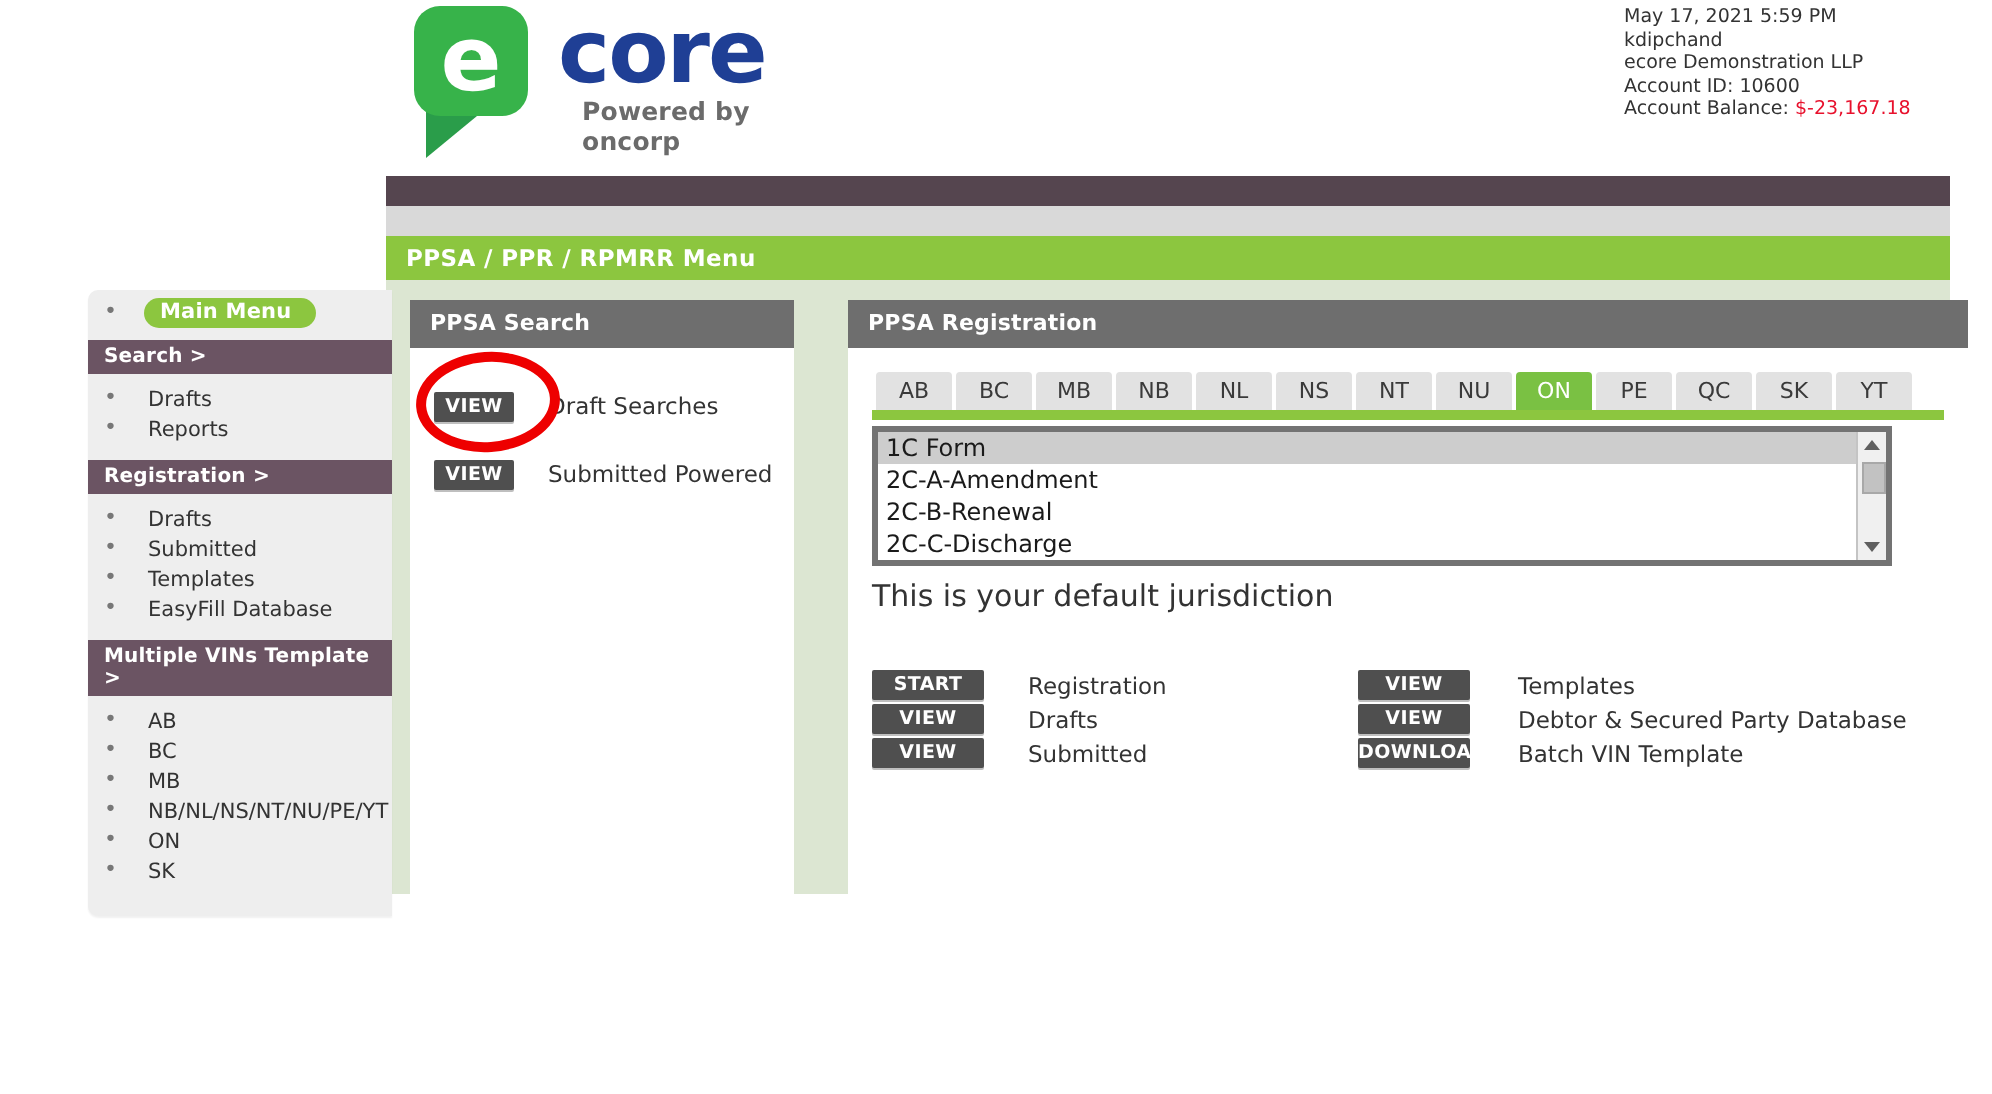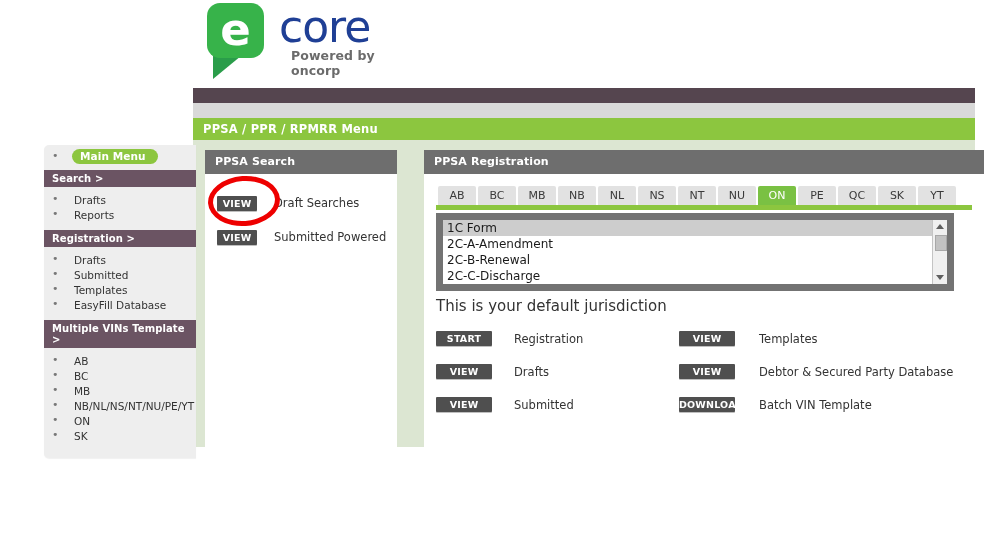--- a/index.html
+++ b/index.html
@@ -50,21 +50,21 @@
     font-size: 45px;
     font-weight: bold;
     line-height: 53px;
     text-align: center;
     font-family: "DejaVu Sans", "Liberation Sans", sans-serif;
   }
   .logo-core {
     position: absolute;
     left: 72px; top: 0px;
     font-size: 44px;
-    font-weight: normal;
+    font-weight: bold;
     color: #1f3f95;
     letter-spacing: -1px;
     line-height: 48px;
   }
   .logo-sub {
     position: absolute;
     left: 84px; top: 45px;
     font-size: 12.5px;
     font-weight: bold;
     color: #6b6b6b;
@@ -241,21 +241,21 @@
     text-align: center;
     margin-right: 2px;
     border-radius: 2px 2px 0 0;
   }
   .tab.active {
     background: #7ac143;
     color: #ffffff;
   }
   .listbox {
     margin-top: 3px;
-    border: 7px solid #737373;
+    border: 3px solid #737373;
     background: #ffffff;
     width: 504px;
     height: 64px;
     position: relative;
     overflow: hidden;
   }
   .lb-options { padding: 0; }
   .lb-opt {
     font-size: 12px;
     color: #1a1a1a;
@@ -287,24 +287,24 @@
     width: 10px; height: 14px;
     background: #c2c2c2;
     border: 1px solid #a8a8a8;
   }
   .default-juris {
     font-size: 15px;
     color: #333333;
     margin-top: 6px;
   }
   .action-grid {
-    margin-top: 16px;
+    margin-top: 28px;
     display: grid;
     grid-template-columns: 78px 165px 80px auto;
-    row-gap: 18px;
+    row-gap: 2px;
     align-items: center;
   }
   .action-label {
     font-size: 11.5px;
     color: #333333;
   }
 
   
   .red-circle {
     position: absolute;
@@ -322,20 +322,27 @@
 
 <div class="topbar">
   <div class="logo-wrap">
     <div class="logo-tail"></div>
     <div class="logo-bubble"></div>
     <div class="logo-e">e</div>
     <div class="logo-core">core</div>
     <div class="logo-sub">Powered by oncorp</div>
   </div>
 
+  <div class="account-box">
+    <div>May 17, 2021 5:59 PM</div>
+    <div>kdipchand</div>
+    <div>ecore Demonstration LLP</div>
+    <div>Account ID: 10600</div>
+    <div><span>Account Balance:</span> <span class="balance-amt">$-23,167.18</span></div>
+  </div>
 </div>
 
 <div class="nav-purple"></div>
 <div class="nav-gap"></div>
 <div class="menu-green">
   <span class="menu-green-label">PPSA / PPR / RPMRR Menu</span>
 </div>
 <div class="content-bg"></div>
 
 <div class="sidebar">

